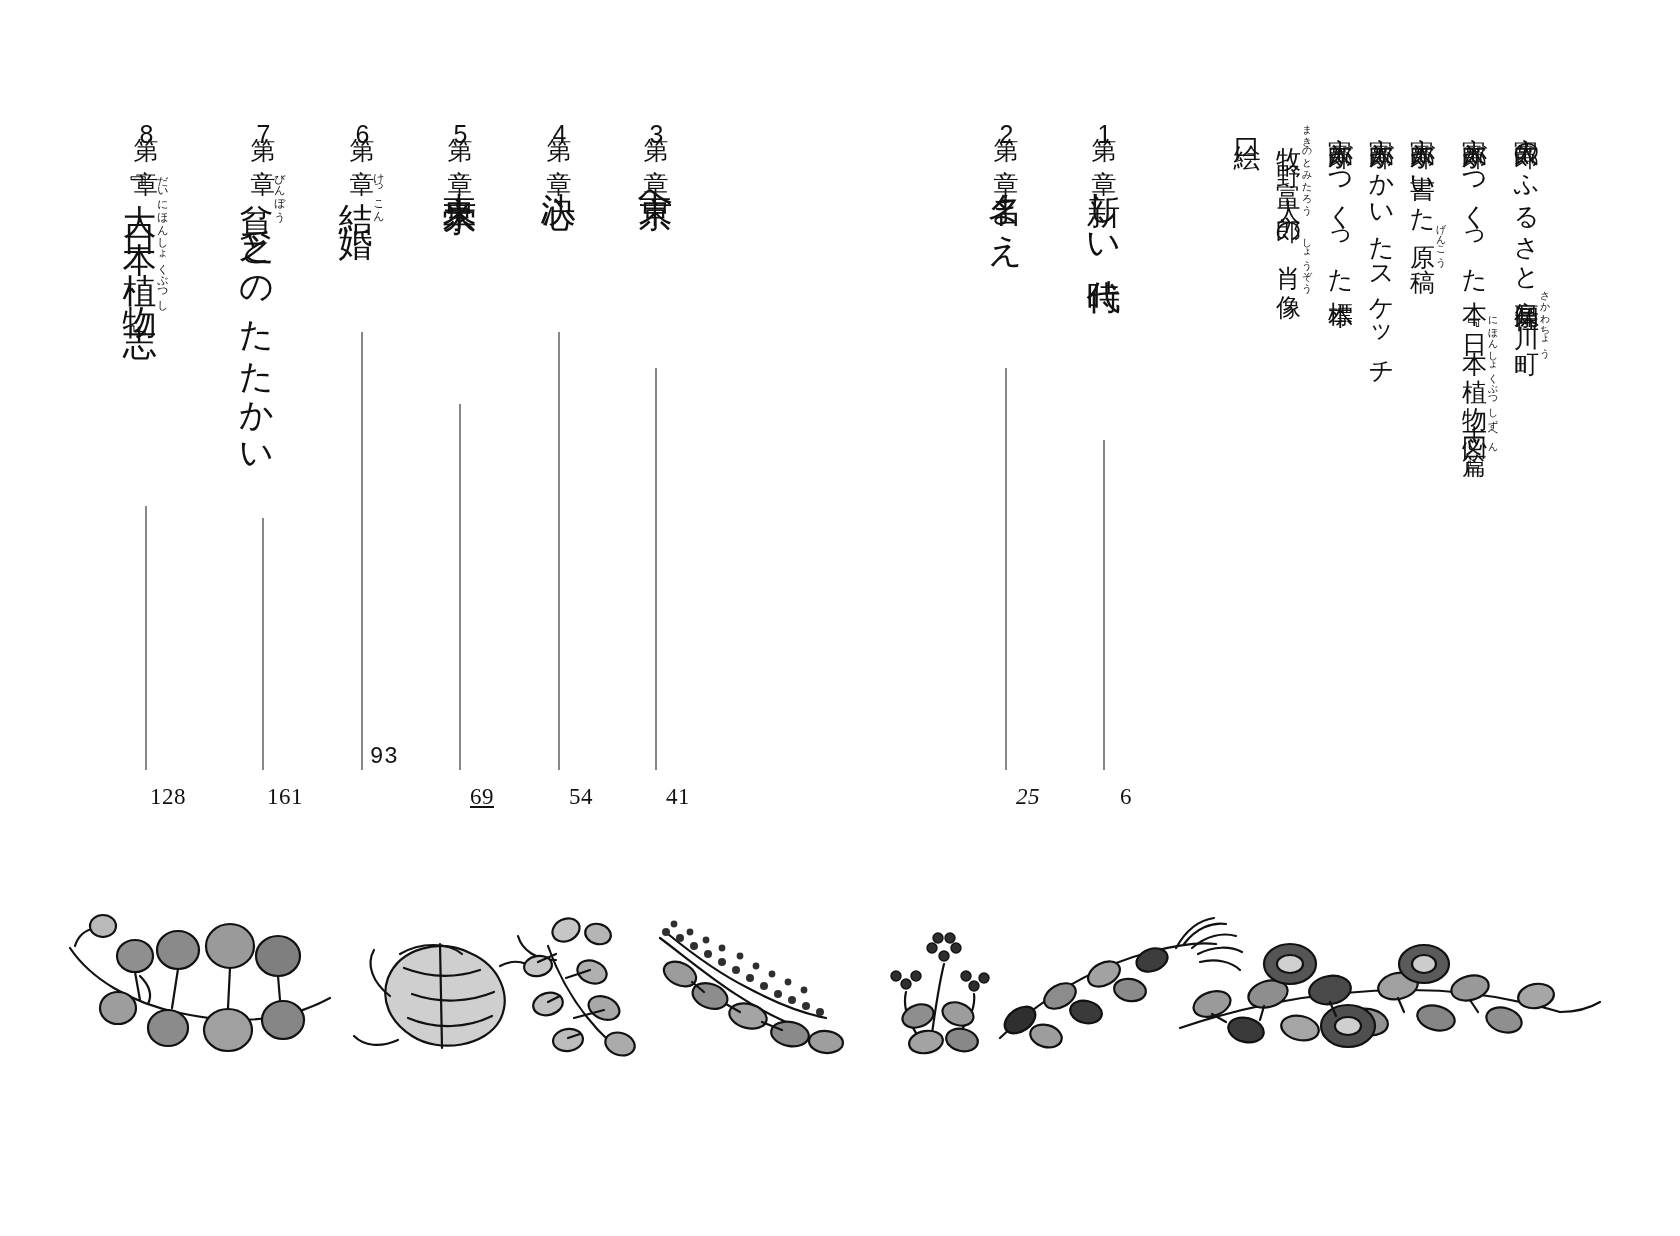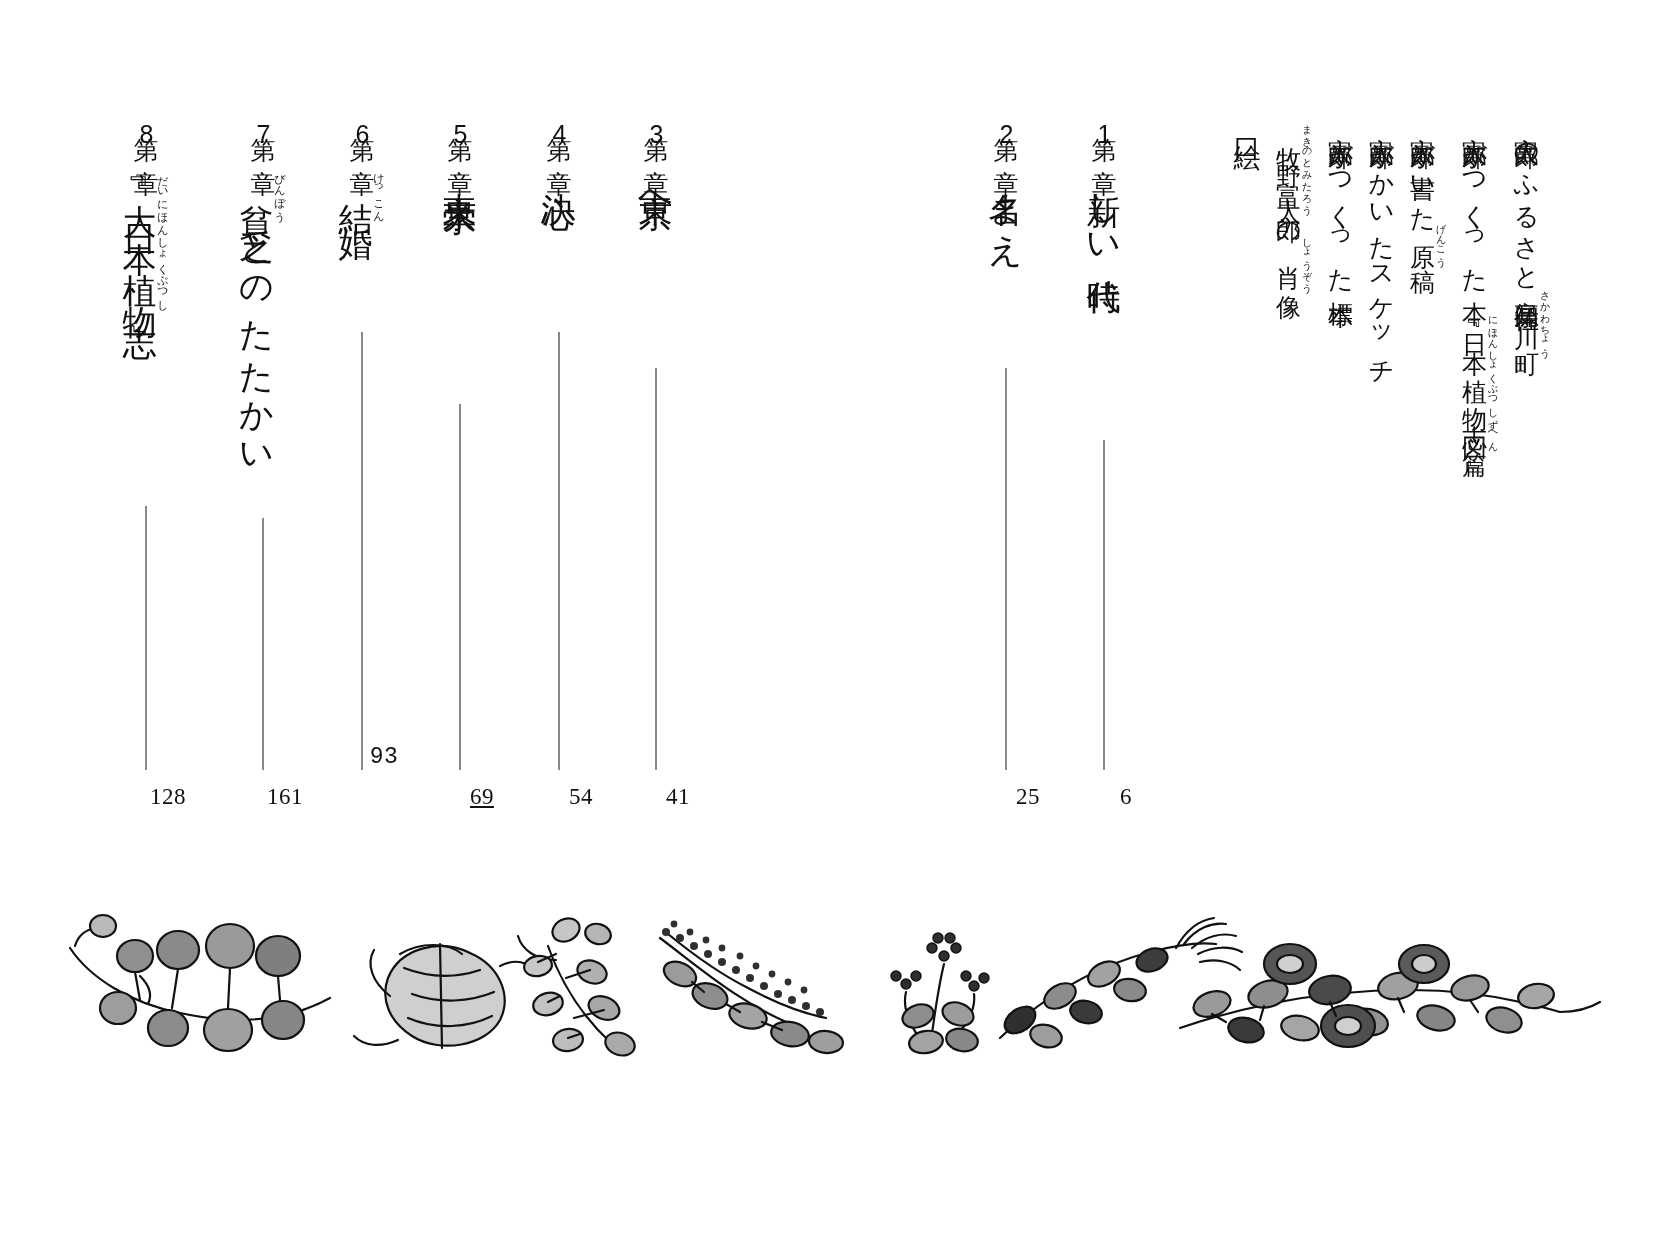--- a/index.html
+++ b/index.html
@@ -163,21 +163,21 @@
       <span class="chap-num">第1章</span>
       <span class="chap-title">新しい時代</span>
       <span class="leader" style="top:322px;height:330px;"></span>
       <span class="chap-page" style="top:666px;">6</span>
     </div>
 
     <div class="chap" style="left:980px;">
       <span class="chap-num">第2章</span>
       <span class="chap-title">名まえ</span>
       <span class="leader" style="top:250px;height:402px;"></span>
-      <span class="chap-page" style="top:666px;">25</span>
+      <span class="chap-page" style="top:666px;font-style:italic;">25</span>
     </div>
 
     <div class="chap" style="left:630px;">
       <span class="chap-num">第3章</span>
       <span class="chap-title">東京へ</span>
       <span class="leader" style="top:250px;height:402px;"></span>
       <span class="chap-page" style="top:666px;">41</span>
     </div>
 
     <div class="chap" style="left:533px;">

